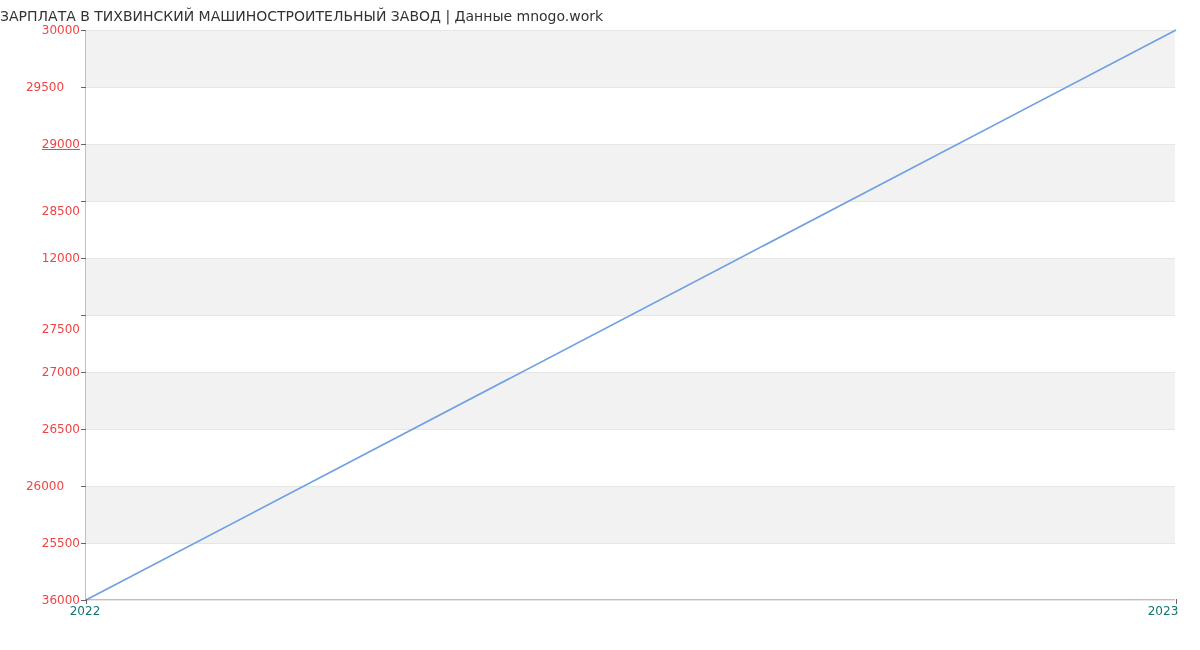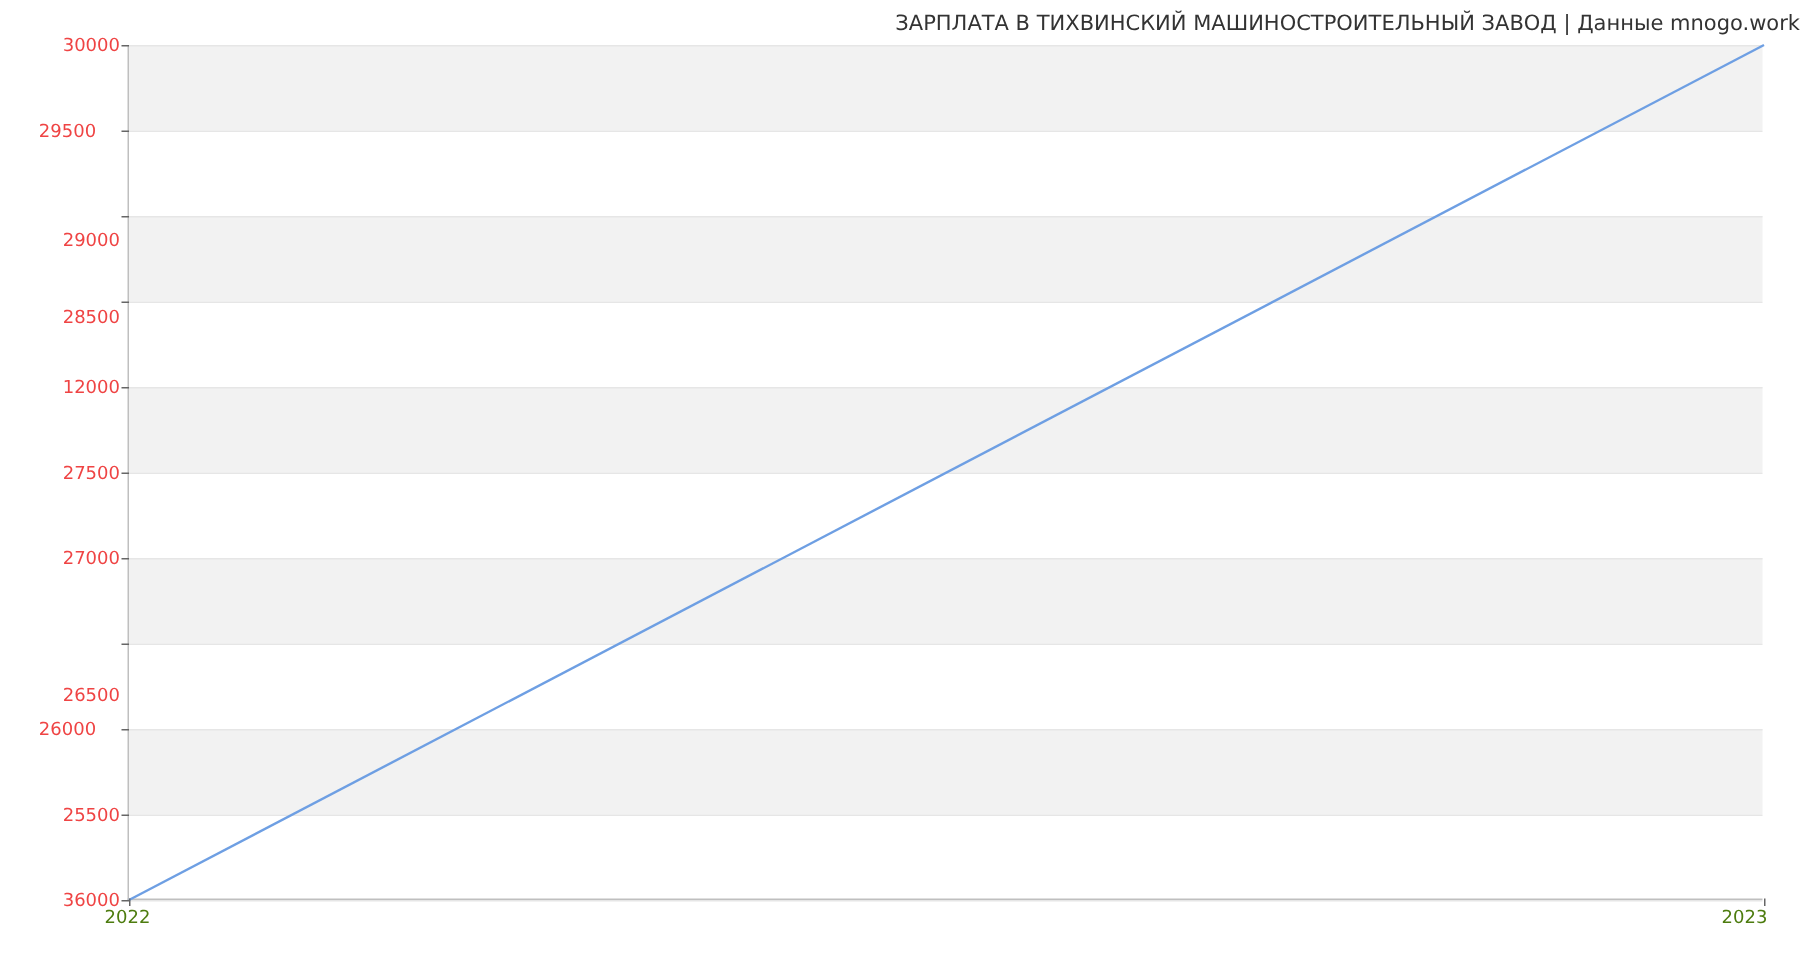--- a/index.html
+++ b/index.html
@@ -13,21 +13,21 @@
   .chart-wrap {
     position: relative;
     width: 1200px;
     height: 650px;
   }
   .title {
     position: absolute;
     top: 8px;
     left: 0;
     width: 100%;
-    text-align: right;
+    text-align: left;
     font-size: 14px;
     color: #333;
   }
   .plot {
     position: absolute;
     left: 85px;
     top: 30px;
     width: 1090px;
     height: 570px;
     border: 1px solid #bfbfbf;
@@ -62,21 +62,21 @@
     position: absolute;
     left: -5px;
     width: 5px;
     height: 1px;
     background: #666;
   }
   .xtick {
     position: absolute;
     top: 604px;
     font-size: 12px;
-    color: #4d7c0f;
+    color: #0f766e;
     transform: translateX(-50%);
     text-align: right;
   }
   .xtick-mark {
     position: absolute;
     bottom: -5px;
     width: 1px;
     height: 5px;
     background: #666;
   }
@@ -127,23 +127,23 @@
       <div class="ytick-mark" style="top: 114px;"></div>
       <div class="ytick-mark" style="top: 57px;"></div>
       <div class="ytick-mark" style="top: 0px;"></div>
       <div class="xtick-mark" style="left: 0px;"></div>
       <div class="xtick-mark" style="left: 1090px;"></div>
     </div>
 
 <div class="ytick" style="top: 600px;">36000</div>
     <div class="ytick" style="top: 543px;">25500</div>
     <div class="ytick" style="top: 486px; text-align: center;">26000</div>
-    <div class="ytick" style="top: 429px; margin-top: 34px;">26500</div>
+    <div class="ytick" style="top: 429px;">26500</div>
     <div class="ytick" style="top: 372px;">27000</div>
-    <div class="ytick" style="top: 315px;">27500</div>
+    <div class="ytick" style="top: 329px;">27500</div>
     <div class="ytick" style="top: 258px;">12000</div>
     <div class="ytick" style="top: 211px;">28500</div>
-    <div class="ytick" style="top: 160px;">29000</div>
+    <div class="ytick" style="top: 144px; text-decoration: underline;">29000</div>
     <div class="ytick" style="top: 87px; text-align: center;">29500</div>
     <div class="ytick" style="top: 30px;">30000</div>
     <div class="xtick" style="left: 85px;">2022</div>
     <div class="xtick" style="left: 1163px;">2023</div>
   </div>
 
 </body></html>

